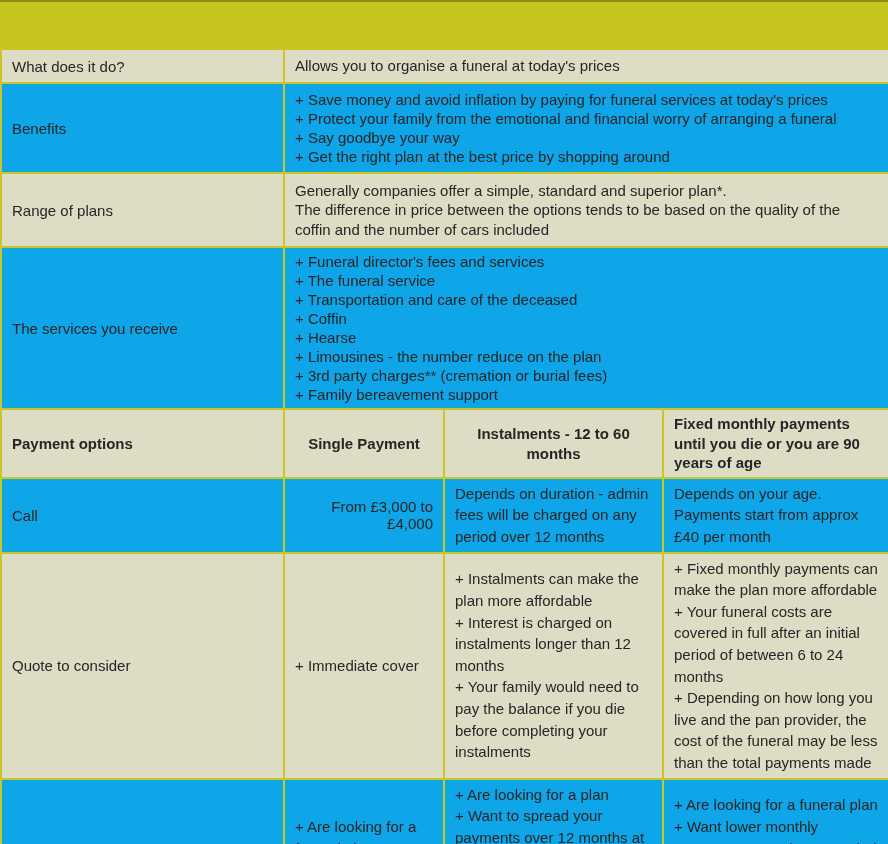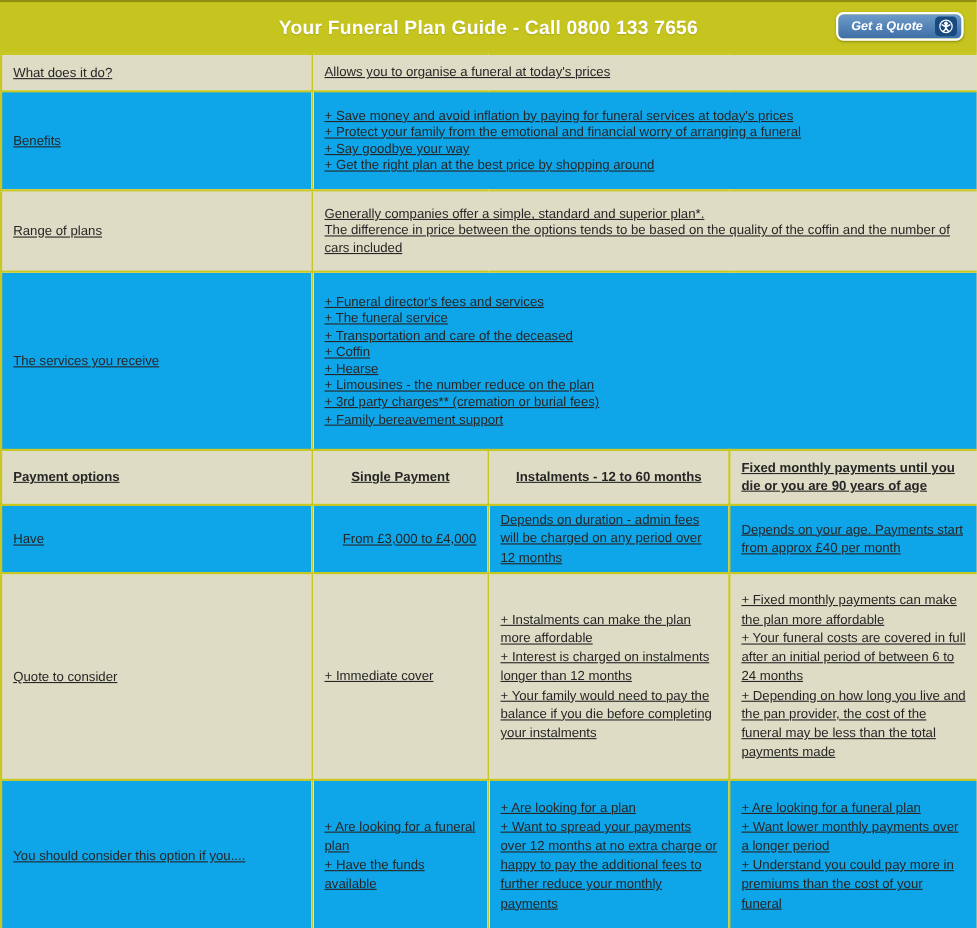--- a/index.html
+++ b/index.html
@@ -27,25 +27,24 @@
   .quote-btn .qlabel{color:#fff;font-size:11.5px;font-weight:bold;font-style:italic;white-space:nowrap;padding-right:6px;}
   .quote-btn .qicon{width:20px;height:18px;background:#174a80;border-radius:4px;display:flex;align-items:center;justify-content:center;}
 
   
   table.guide{
     table-layout:fixed;border-collapse:collapse;width:888px;
     background:#fff;
   }
   table.guide td{
     border:2px solid #c9c724;
-    font-size:12px;color:#262626;
+    font-size:15px;color:#262626;
     vertical-align:middle;
     padding:4px 10px;
     overflow:hidden;
-    text-decoration:underline;
   }
   .beige{background:#dfdcc6;}
   .white{background:#0ea5e9;}
   .label-cell{padding-left:6px;}
   .content{white-space:pre-line;line-height:1.27;}
   .narrow{white-space:pre-line;line-height:1.44;padding:4px 6px 4px 8px;margin-left:44px;}
   tr.pay-head td{font-weight:bold;line-height:1.3;}
   .center{text-align:center;}
   .right{text-align:right;padding-right:4px;}
 
@@ -57,33 +56,20 @@
   tr.r6{height:62px;}
   tr.r7{height:188px;}
   tr.r8{height:138px;}
 </style>
 </head>
 <body>
 
 <div class="page">
 
   <div class="topbar">
-    <span class="title">Your Funeral Plan Guide  -  Call 0800 133 7656</span>
-    <div class="quote-btn">
-      <span class="qlabel">Get a Quote</span>
-      <span class="qicon">
-        <svg width="14" height="14" viewBox="0 0 20 20">
-          <circle cx="10" cy="10" r="8" fill="none" stroke="#ffffff" stroke-width="1.6"></circle>
-          <circle cx="10" cy="6" r="2.4" fill="#ffffff"></circle>
-          <path d="M10 8.5 L10 13" stroke="#ffffff" stroke-width="2.2" stroke-linecap="round"></path>
-          <path d="M5 8 L10 10.5 L15 8" stroke="#ffffff" stroke-width="2" fill="none" stroke-linecap="round"></path>
-          <path d="M6.5 16.5 L10 12.5 L13.5 16.5" stroke="#ffffff" stroke-width="2" fill="none" stroke-linecap="round"></path>
-        </svg>
-      </span>
-    </div>
   </div>
 
   <table class="guide">
     <colgroup>
       <col style="width:283px">
         <col style="width:160px">
         <col style="width:219px">
         <col style="width:226px">
     </colgroup>
 
@@ -120,21 +106,21 @@
     </tr>
 
     <tr class="r5 pay-head">
       <td class="beige label-cell">Payment options</td>
       <td class="beige center">Single Payment</td>
       <td class="beige center">Instalments - 12 to 60 months</td>
       <td class="beige narrow" style="font-weight:bold">Fixed monthly payments until you die or you are 90 years of age</td>
     </tr>
 
     <tr class="r6">
-      <td class="white label-cell">Have</td>
+      <td class="white label-cell">Call</td>
       <td class="white right">From £3,000 to £4,000</td>
       <td class="white narrow">Depends on duration - admin fees will be charged on any period over 12 months</td>
       <td class="white narrow">Depends on your age. Payments start from approx £40 per month</td>
     </tr>
 
     <tr class="r7">
       <td class="beige label-cell">Quote to consider</td>
       <td class="beige narrow">+ Immediate cover</td>
       <td class="beige narrow">+ Instalments can make the plan more affordable
 + Interest is charged on instalments longer than 12 months

